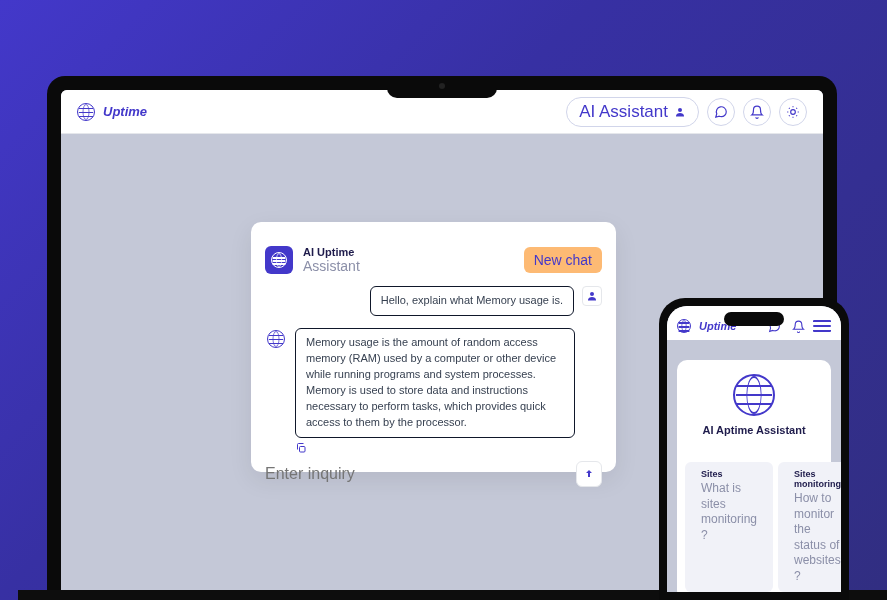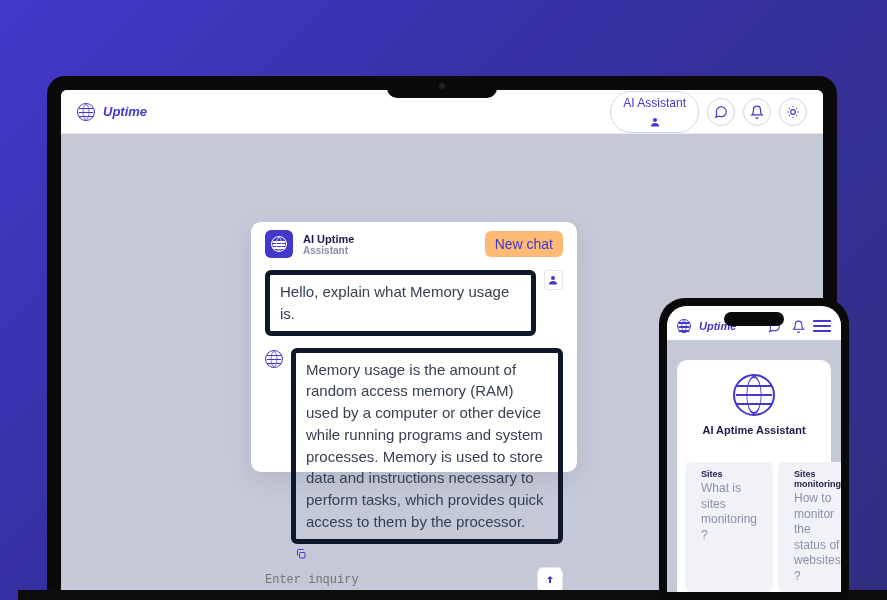--- a/index.html
+++ b/index.html
@@ -12,42 +12,42 @@
 .laptop-base { position: absolute; left: 18px; right: -18px; bottom: 0; height: 10px; background: #0d0d0d; z-index: 2; }
 .laptop-screen { width: 100%; height: 100%; background: #c4c8d7; border-radius: 6px 6px 0 0; overflow: hidden; position: relative; }
 
 
 .app-header { height: 44px; background: #fff; border-bottom: 1px solid #e5e7eb; display: flex; align-items: center; padding: 0 16px; gap: 8px; }
 .brand { display: flex; align-items: center; gap: 8px; color: #4338ca; font-weight: 600; font-size: 13px; font-style: italic; }
 .brand-icon, .globe-ico { width: 18px; height: 18px; border: 1.5px solid #4338ca; border-radius: 50%; position: relative; display: inline-flex; align-items: center; justify-content: center; }
 .brand-icon::before, .globe-ico::before { content: ''; position: absolute; inset: 0; border: 1.5px solid #4338ca; border-radius: 50%; transform: scaleX(0.4); }
 .brand-icon::after, .globe-ico::after { content: ''; position: absolute; left: 0; right: 0; top: 50%; height: 1.5px; background: #4338ca; box-shadow: 0 -4px 0 #4338ca, 0 4px 0 #4338ca; transform: scaleX(0.9); }
 .spacer { flex: 1; }
-.pill { display: flex; align-items: center; gap: 6px; border: 1px solid #d1d5ea; border-radius: 999px; padding: 4px 12px; font-size: 12px; color: #4338ca; background: #fff; flex-direction: column; }
+.pill { display: flex; align-items: center; gap: 6px; border: 1px solid #d1d5ea; border-radius: 999px; padding: 4px 12px; font-size: 17px; color: #4338ca; background: #fff; }
 .icon-btn { width: 28px; height: 28px; border: 1px solid #d1d5ea; border-radius: 50%; display: flex; align-items: center; justify-content: center; color: #4338ca; background: #fff; }
 
 
-.chat-card { position: absolute; left: 190px; top: 132px; width: 326px; height: 250px; background: #fff; border-radius: 10px; box-shadow: 0 8px 24px rgba(0,0,0,0.08); padding: 8px 14px; display: flex; flex-direction: column; }
+.chat-card { position: absolute; left: 190px; top: 132px; width: 365px; height: 250px; background: #fff; border-radius: 10px; box-shadow: 0 8px 24px rgba(0,0,0,0.08); padding: 24px 14px; display: flex; flex-direction: column; }
 .chat-head { display: flex; align-items: center; gap: 10px; }
 .avatar-sq { width: 28px; height: 28px; background: #4338ca; border-radius: 6px; display: flex; align-items: center; justify-content: center; }
 .avatar-sq .globe-ico { border-color: #fff; width: 16px; height: 16px; }
 .avatar-sq .globe-ico::before { border-color: #fff; }
 .avatar-sq .globe-ico::after { background: #fff; box-shadow: 0 -3px 0 #fff, 0 3px 0 #fff; }
 .chat-title { font-size: 11px; font-weight: 600; color: #1e1b4b; }
-.chat-sub { font-size: 10px; color: #8b8fa8; font-weight: bold; }
+.chat-sub { font-size: 14px; color: #8b8fa8; }
 .new-chat { background: #fdba74; color: #4338ca; font-size: 14px; padding: 5px 10px; border-radius: 6px; border: none; }
 .msg-row { display: flex; gap: 8px; margin-top: 12px; }
 .msg-row.right { justify-content: flex-end; }
-.bubble { border: 5px solid #0f172a; border-radius: 6px; padding: 6px 10px; font-size: 15px; color: #374151; line-height: 1.45; max-width: 280px; }
+.bubble { border: 1px solid #0f172a; border-radius: 6px; padding: 6px 10px; font-size: 11px; color: #374151; line-height: 1.45; max-width: 280px; }
 .user-ava { width: 20px; height: 20px; border: 1px solid #e5e7eb; border-radius: 4px; display: flex; align-items: center; justify-content: center; color: #4338ca; font-size: 11px; }
 .ai-ava { width: 22px; height: 22px; display: flex; align-items: center; justify-content: center; }
 .ai-ava .globe-ico { width: 18px; height: 18px; }
 .copy-ico { color: #4338ca; font-size: 11px; margin-left: 30px; margin-top: 4px; }
 .chat-input { margin-top: auto; display: flex; align-items: center; gap: 8px; border-top: 1px solid transparent; padding-top: 6px; }
-.chat-input input { flex: 1; border: none; outline: none; font-size: 12px; color: #6b7280; background: transparent; font-family: Liberation Mono, monospace; }
+.chat-input input { flex: 1; border: none; outline: none; font-size: 16px; color: #6b7280; background: transparent; }
 .send-btn { width: 26px; height: 26px; border: 1px solid #e5e7eb; border-radius: 6px; display: flex; align-items: center; justify-content: center; color: #4338ca; background: #fff; }
 
 
 .phone { position: absolute; right: 38px; top: 298px; width: 190px; height: 302px; background: #0a0a0a; border-radius: 26px 26px 0 0; padding: 8px; z-index: 30; overflow: hidden; }
 .phone-notch { position: absolute; top: 14px; left: 50%; transform: translateX(-50%); width: 60px; height: 14px; background: #0a0a0a; border-radius: 10px; z-index: 40; }
 .phone-screen { width: 100%; height: 100%; background: #c4c8d7; border-radius: 20px 20px 0 0; overflow: hidden; }
 .phone-header { height: 34px; background: #fff; display: flex; align-items: center; padding: 0 10px; gap: 6px; padding-top: 6px; }
 .phone-header .brand { font-size: 11px; }
 .phone-header .brand-icon { width: 14px; height: 14px; }
 .mini-icon { width: 18px; height: 18px; display: flex; align-items: center; justify-content: center; color: #4338ca; border-radius: 50%; }

